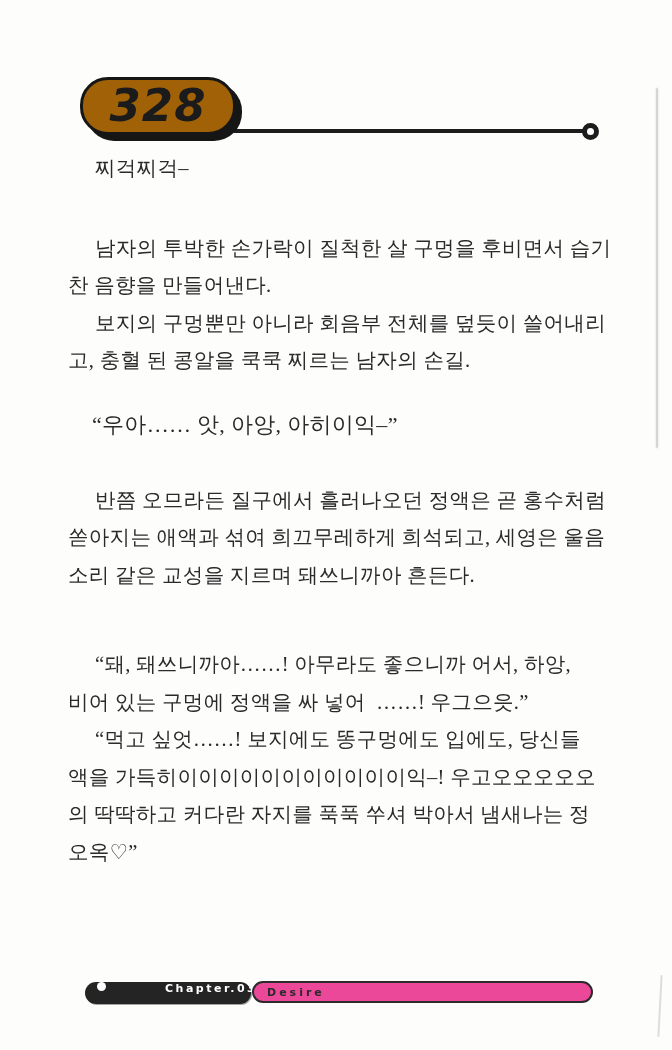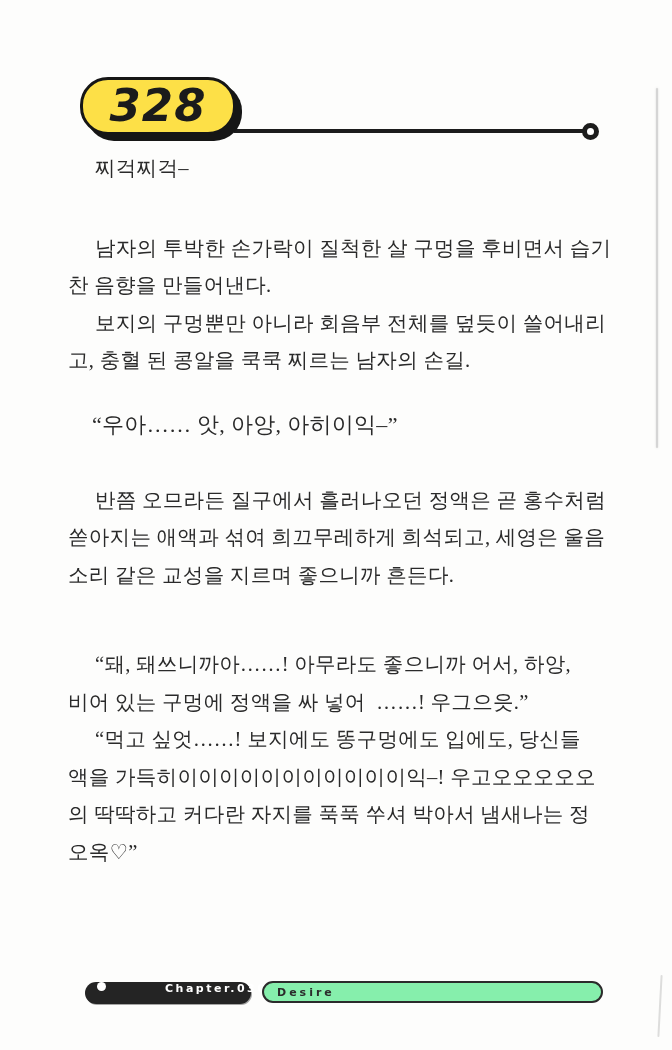--- a/index.html
+++ b/index.html
@@ -18,21 +18,21 @@
     color: #262626;
   }
 
   
   .badge {
     position: absolute;
     left: 80px;
     top: 77px;
     width: 150px;
     height: 52px;
-    background: #fde047;
+    background: #a16207;
     border: 3.5px solid #161616;
     border-radius: 28px;
     box-shadow: 6px 6px 0 #161616;
     display: flex;
     align-items: center;
     justify-content: center;
     z-index: 2;
   }
   .badge-number {
     font-family: "DejaVu Sans", "Liberation Sans", sans-serif;
@@ -116,26 +116,26 @@
     font-family: "DejaVu Sans", "Liberation Sans", sans-serif;
     font-weight: 700;
     font-size: 11px;
     letter-spacing: 2.5px;
     color: #ffffff;
     margin-left: 11px;
     white-space: nowrap;
   }
   .footer-series {
     position: absolute;
-    left: 262px;
+    left: 252px;
     top: 981px;
     width: 341px;
     height: 22px;
     box-sizing: border-box;
-    background: #86efac;
+    background: #ec4899;
     border: 2.5px solid #2b2b2b;
     border-radius: 12px;
     display: flex;
     align-items: center;
   }
   .footer-series-label {
     font-family: "DejaVu Sans", "Liberation Sans", sans-serif;
     font-weight: 700;
     font-size: 11px;
     letter-spacing: 3px;
@@ -179,21 +179,21 @@
 
   <div class="content">
     <div class="line indent">찌걱찌걱–</div>
     <div class="line indent m-a">남자의 투박한 손가락이 질척한 살 구멍을 후비면서 습기</div>
     <div class="line">찬 음향을 만들어낸다.</div>
     <div class="line indent">보지의 구멍뿐만 아니라 회음부 전체를 덮듯이 쓸어내리</div>
     <div class="line">고, 충혈 된 콩알을 쿡쿡 찌르는 남자의 손길.</div>
     <div class="line big m-b">“우아…… 앗, 아앙, 아히이익–”</div>
     <div class="line indent m-c">반쯤 오므라든 질구에서 흘러나오던 정액은 곧 홍수처럼</div>
     <div class="line">쏟아지는 애액과 섞여 희끄무레하게 희석되고, 세영은 울음</div>
-    <div class="line">소리 같은 교성을 지르며 좋으니까 흔든다.</div>
+    <div class="line">소리 같은 교성을 지르며 돼쓰니까아 흔든다.</div>
     <div class="line indent m-d">“돼, 돼쓰니까아……! 아무라도 좋으니까 어서, 하앙,</div>
     <div class="line">비어 있는 구멍에 정액을 싸 넣어  ……! 우그으읏.”</div>
     <div class="line indent">“먹고 싶엇……! 보지에도 똥구멍에도 입에도, 당신들</div>
     <div class="line">액을 가득히이이이이이이이이이이이익–! 우고오오오오오</div>
     <div class="line">의 딱딱하고 커다란 자지를 푹푹 쑤셔 박아서 냄새나는 정</div>
     <div class="line">오옥♡”</div>
   </div>
 
   <div class="footer-chapter">
     <span class="footer-dot"></span>

